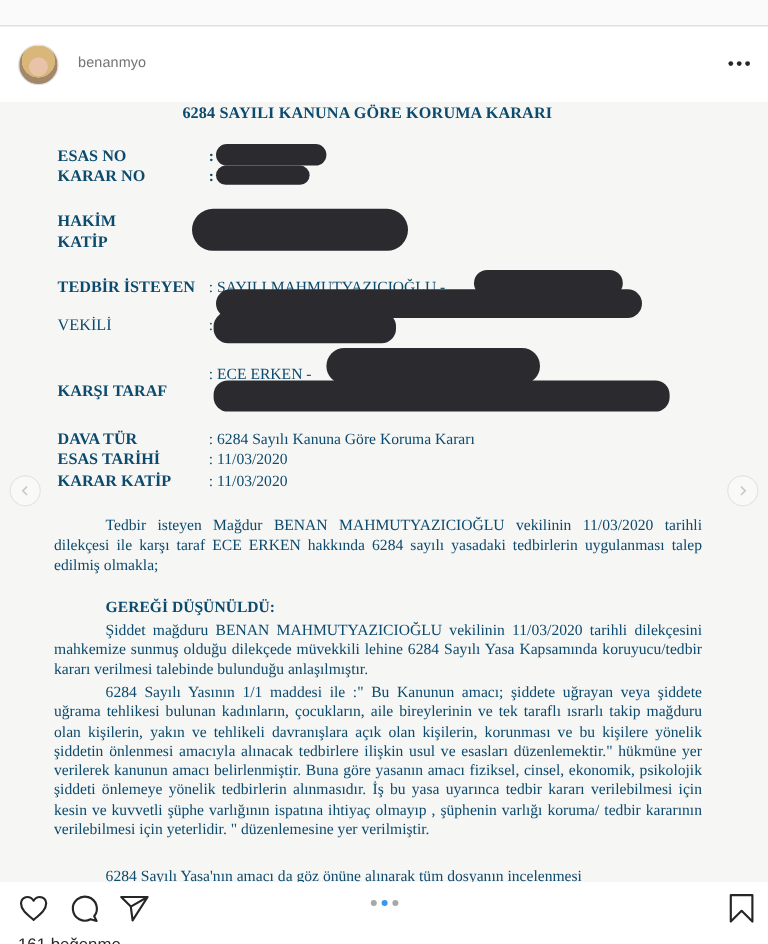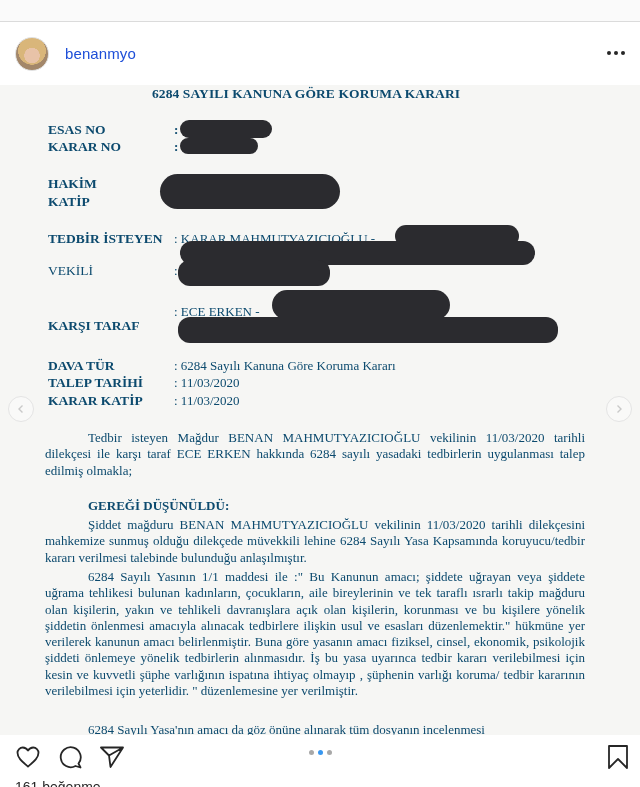--- a/index.html
+++ b/index.html
@@ -5,21 +5,21 @@
   * { box-sizing: border-box; margin: 0; padding: 0; }
   html, body { width: 640px; height: 787px; overflow: hidden; background: #ffffff; }
   body { position: relative; font-family: "Liberation Sans", sans-serif; color: #262626; }
 
   .topstrip { position: absolute; left: 0; top: 0; width: 640px; height: 22px; background: #fafafa; border-bottom: 1px solid #dbdbdb; }
 
   .post-header { position: absolute; left: 0; top: 23px; width: 640px; height: 62px; background: #fff; display: flex; align-items: center; }
   .avatar { position: absolute; left: 15px; top: 14px; width: 34px; height: 34px; border-radius: 50%; overflow: hidden;
     background: radial-gradient(circle at 50% 55%, #e8c3a8 0 32%, transparent 33%),
                 radial-gradient(circle at 50% 40%, #d9b67a 0 55%, #a3876a 56% 100%); border: 1px solid #e0e0e0; }
-  .username { position: absolute; left: 65px; top: 22px; font-size: 15px; color: #1d4ed8; letter-spacing: 0.1px; }
+  .username { position: absolute; left: 65px; top: 22px; font-size: 12px; color: #737373; letter-spacing: 0.1px; }
   .more-btn { position: absolute; right: 12px; top: 20px; width: 24px; height: 20px; display: flex; align-items: center; justify-content: space-between; padding: 0 3px; cursor: pointer; }
   .more-btn span { width: 4px; height: 4px; border-radius: 50%; background: #262626; }
 
   .media { position: absolute; left: 0; top: 85px; width: 640px; height: 650px; background: #f6f6f4; overflow: hidden; }
   .doc { position: absolute; left: 0; top: 0; width: 640px; height: 650px; font-family: Liberation Serif, serif; color: #0c4a6e; }
 
   .doc-title { position: absolute; left: 152px; top: 1px; font-weight: bold; font-size: 13.5px; letter-spacing: 0.1px; }
 
   .field-label { position: absolute; font-weight: bold; font-size: 13.5px; }
   .field-value { position: absolute; font-size: 13px; }
@@ -64,36 +64,36 @@
 
     <div class="field-label" style="left:48px; top:54px;">KARAR NO</div>
     <div class="field-value" style="left:174px; top:54px; font-weight:bold;">:</div>
     <div class="redact" style="left:180px; top:53px; width:78px; height:16px;"></div>
 
     <div class="field-label" style="left:48px; top:91px;">HAKİM</div>
     <div class="field-label" style="left:48px; top:109px;">KATİP</div>
     <div class="redact" style="left:160px; top:89px; width:180px; height:35px; border-radius:18px;"></div>
 
     <div class="field-label" style="left:48px; top:146px;">TEDBİR İSTEYEN</div>
-    <div class="field-value" style="left:174px; top:146px;">: KARAR MAHMUTYAZICIOĞLU -</div>
+    <div class="field-value" style="left:174px; top:146px;">: SAYILI MAHMUTYAZICIOĞLU -</div>
     <div class="redact" style="left:395px; top:140px; width:124px; height:22px;"></div>
     <div class="redact" style="left:180px; top:156px; width:355px; height:24px;"></div>
 
     <div class="field-label" style="left:48px; top:178px; font-weight:normal;">VEKİLİ</div>
     <div class="field-value" style="left:174px; top:178px;">:</div>
     <div class="redact" style="left:178px; top:175px; width:152px; height:26px;"></div>
 
     <div class="field-label" style="left:48px; top:219px;margin-top:14px;">KARŞI TARAF</div>
     <div class="field-value" style="left:174px; top:219px;">: ECE ERKEN -</div>
     <div class="redact" style="left:272px; top:205px; width:178px; height:30px; border-radius:15px;"></div>
     <div class="redact" style="left:178px; top:232px; width:380px; height:26px;"></div>
 
     <div class="field-label" style="left:48px; top:273px;">DAVA TÜR</div>
     <div class="field-value" style="left:174px; top:273px;">: 6284 Sayılı Kanuna Göre Koruma Kararı</div>
-    <div class="field-label" style="left:48px; top:290px;">TALEP TARİHİ</div>
+    <div class="field-label" style="left:48px; top:290px;">ESAS TARİHİ</div>
     <div class="field-value" style="left:174px; top:290px;">: 11/03/2020</div>
     <div class="field-label" style="left:48px; top:308px;">KARAR KATİP</div>
     <div class="field-value" style="left:174px; top:308px;">: 11/03/2020</div>
 
     <div class="para" style="top:345px;"><span class="indent"></span><span>Tedbir isteyen Mağdur BENAN MAHMUTYAZICIOĞLU vekilinin 11/03/2020 tarihli dilekçesi ile karşı taraf ECE ERKEN hakkında 6284 sayılı yasadaki tedbirlerin uygulanması talep edilmiş olmakla;</span></div>
     <div class="para heading-bold" style="top:413px; left:88px;">GEREĞİ DÜŞÜNÜLDÜ:</div>
     <div class="para" style="top:432px;"><span class="indent"></span><span>Şiddet mağduru BENAN MAHMUTYAZICIOĞLU vekilinin 11/03/2020 tarihli dilekçesini mahkemize sunmuş olduğu dilekçede müvekkili lehine 6284 Sayılı Yasa Kapsamında koruyucu/tedbir kararı verilmesi talebinde bulunduğu anlaşılmıştır.</span></div>
     <div class="para" style="top:484px;"><span class="indent"></span><span>6284 Sayılı Yasının 1/1 maddesi ile :" Bu Kanunun amacı; şiddete uğrayan veya şiddete uğrama tehlikesi bulunan kadınların, çocukların, aile bireylerinin ve tek taraflı ısrarlı takip mağduru olan kişilerin, yakın ve tehlikeli davranışlara açık olan kişilerin, korunması ve bu kişilere yönelik şiddetin önlenmesi amacıyla alınacak tedbirlere ilişkin usul ve esasları düzenlemektir." hükmüne yer verilerek kanunun amacı belirlenmiştir. Buna göre yasanın amacı fiziksel, cinsel, ekonomik, psikolojik şiddeti önlemeye yönelik tedbirlerin alınmasıdır. İş bu yasa uyarınca tedbir kararı verilebilmesi için kesin ve kuvvetli şüphe varlığının ispatına ihtiyaç olmayıp , şüphenin varlığı koruma/ tedbir kararının verilebilmesi için yeterlidir. " düzenlemesine yer verilmiştir.</span></div>
     <div class="para" style="top:637px;"><span class="indent"></span><span>6284 Sayılı Yasa'nın amacı da göz önüne alınarak tüm dosyanın incelenmesi</span></div>
   </div>

